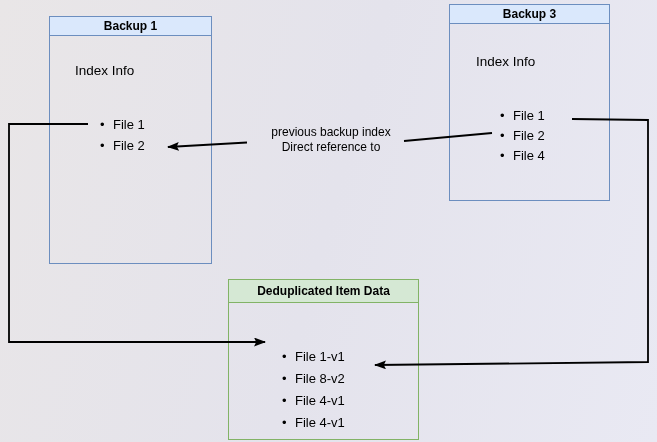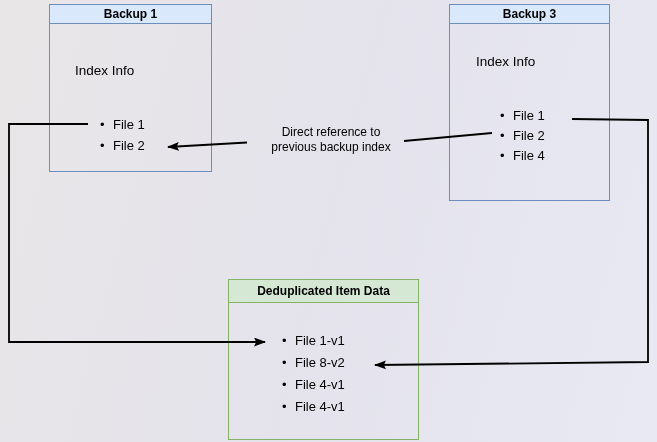--- a/index.html
+++ b/index.html
@@ -34,21 +34,21 @@
     position:absolute;left:240px;top:125px;width:182px;text-align:center;
     font-size:12px;line-height:15px;white-space:nowrap;
   }
   svg.connectors{position:absolute;left:0;top:0;pointer-events:none;}
 </style>
 </head>
 <body>
 
 <div class="canvas">
 
-  <div class="node blue" style="left:49px;top:4px;width:163px;height:168px;">
+  <div class="node blue" style="left:49px;top:16px;width:163px;height:248px;">
     <div class="node-header">
       <span>Backup 1</span>
     </div>
   </div>
   <div class="body-label" style="left:75px;top:63px;">Index Info</div>
   <ul class="file-list b1-list" style="left:113px;top:114px;">
     <li>File 1</li>
     <li>File 2</li>
   </ul>
 
@@ -62,30 +62,30 @@
     <li>File 1</li>
     <li>File 2</li>
     <li>File 4</li>
   </ul>
 
   <div class="node green" style="left:228px;top:279px;width:191px;height:161px;">
     <div class="node-header">
       <span>Deduplicated Item Data</span>
     </div>
   </div>
-  <ul class="file-list dd-list" style="left:295px;top:330px;">
+  <ul class="file-list dd-list" style="left:295px;top:346px;">
     <li>File 1-v1</li>
     <li>File 8-v2</li>
     <li>File 4-v1</li>
     <li>File 4-v1</li>
   </ul>
 
   <div class="annotation">
+    <div>previous backup index</div>
     <div>Direct reference to</div>
-    <div>previous backup index</div>
   </div>
 
   <svg class="connectors" width="657" height="442" viewBox="0 0 657 442">
     <defs>
       <marker id="arrowhead" markerUnits="userSpaceOnUse" markerWidth="13" markerHeight="10" refX="11" refY="4.5" orient="auto">
         <path d="M0,0 L12,4.5 L0,9 L2.2,4.5 Z" fill="#000000"></path>
       </marker>
     </defs>
     <polyline points="88,124 9,124 9,342 265,342" fill="none" stroke="#000000" stroke-width="1.8" marker-end="url(#arrowhead)"></polyline>
     <line x1="492" y1="133" x2="404" y2="141" stroke="#000000" stroke-width="1.8"></line>

